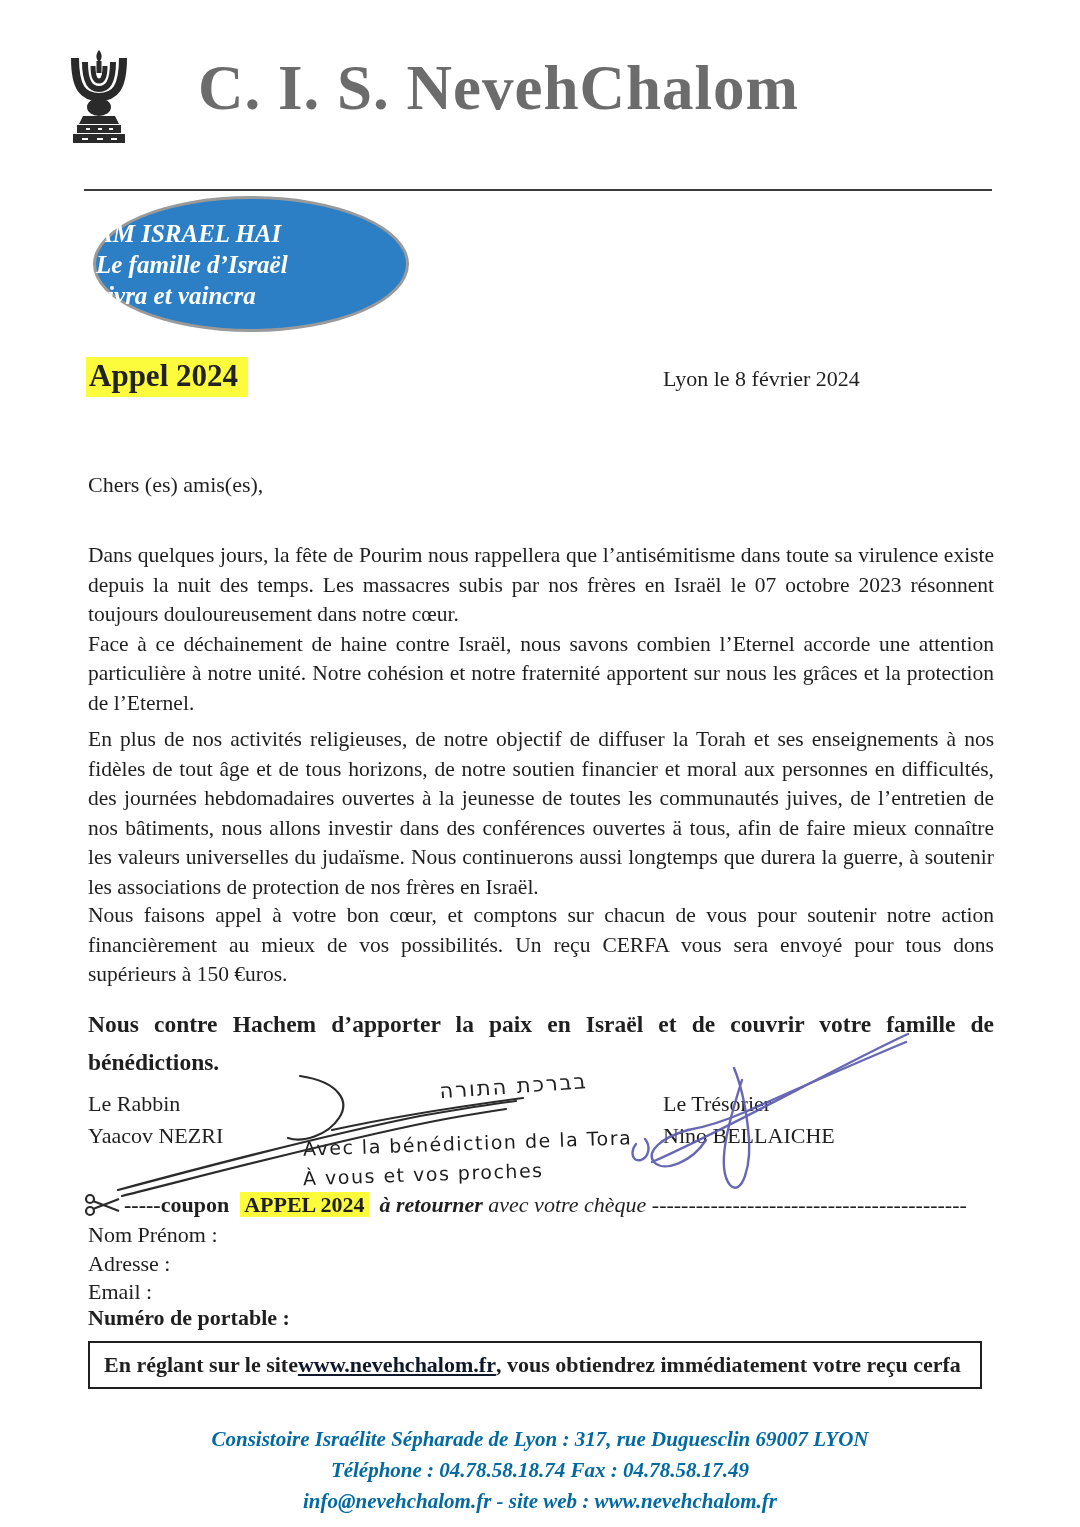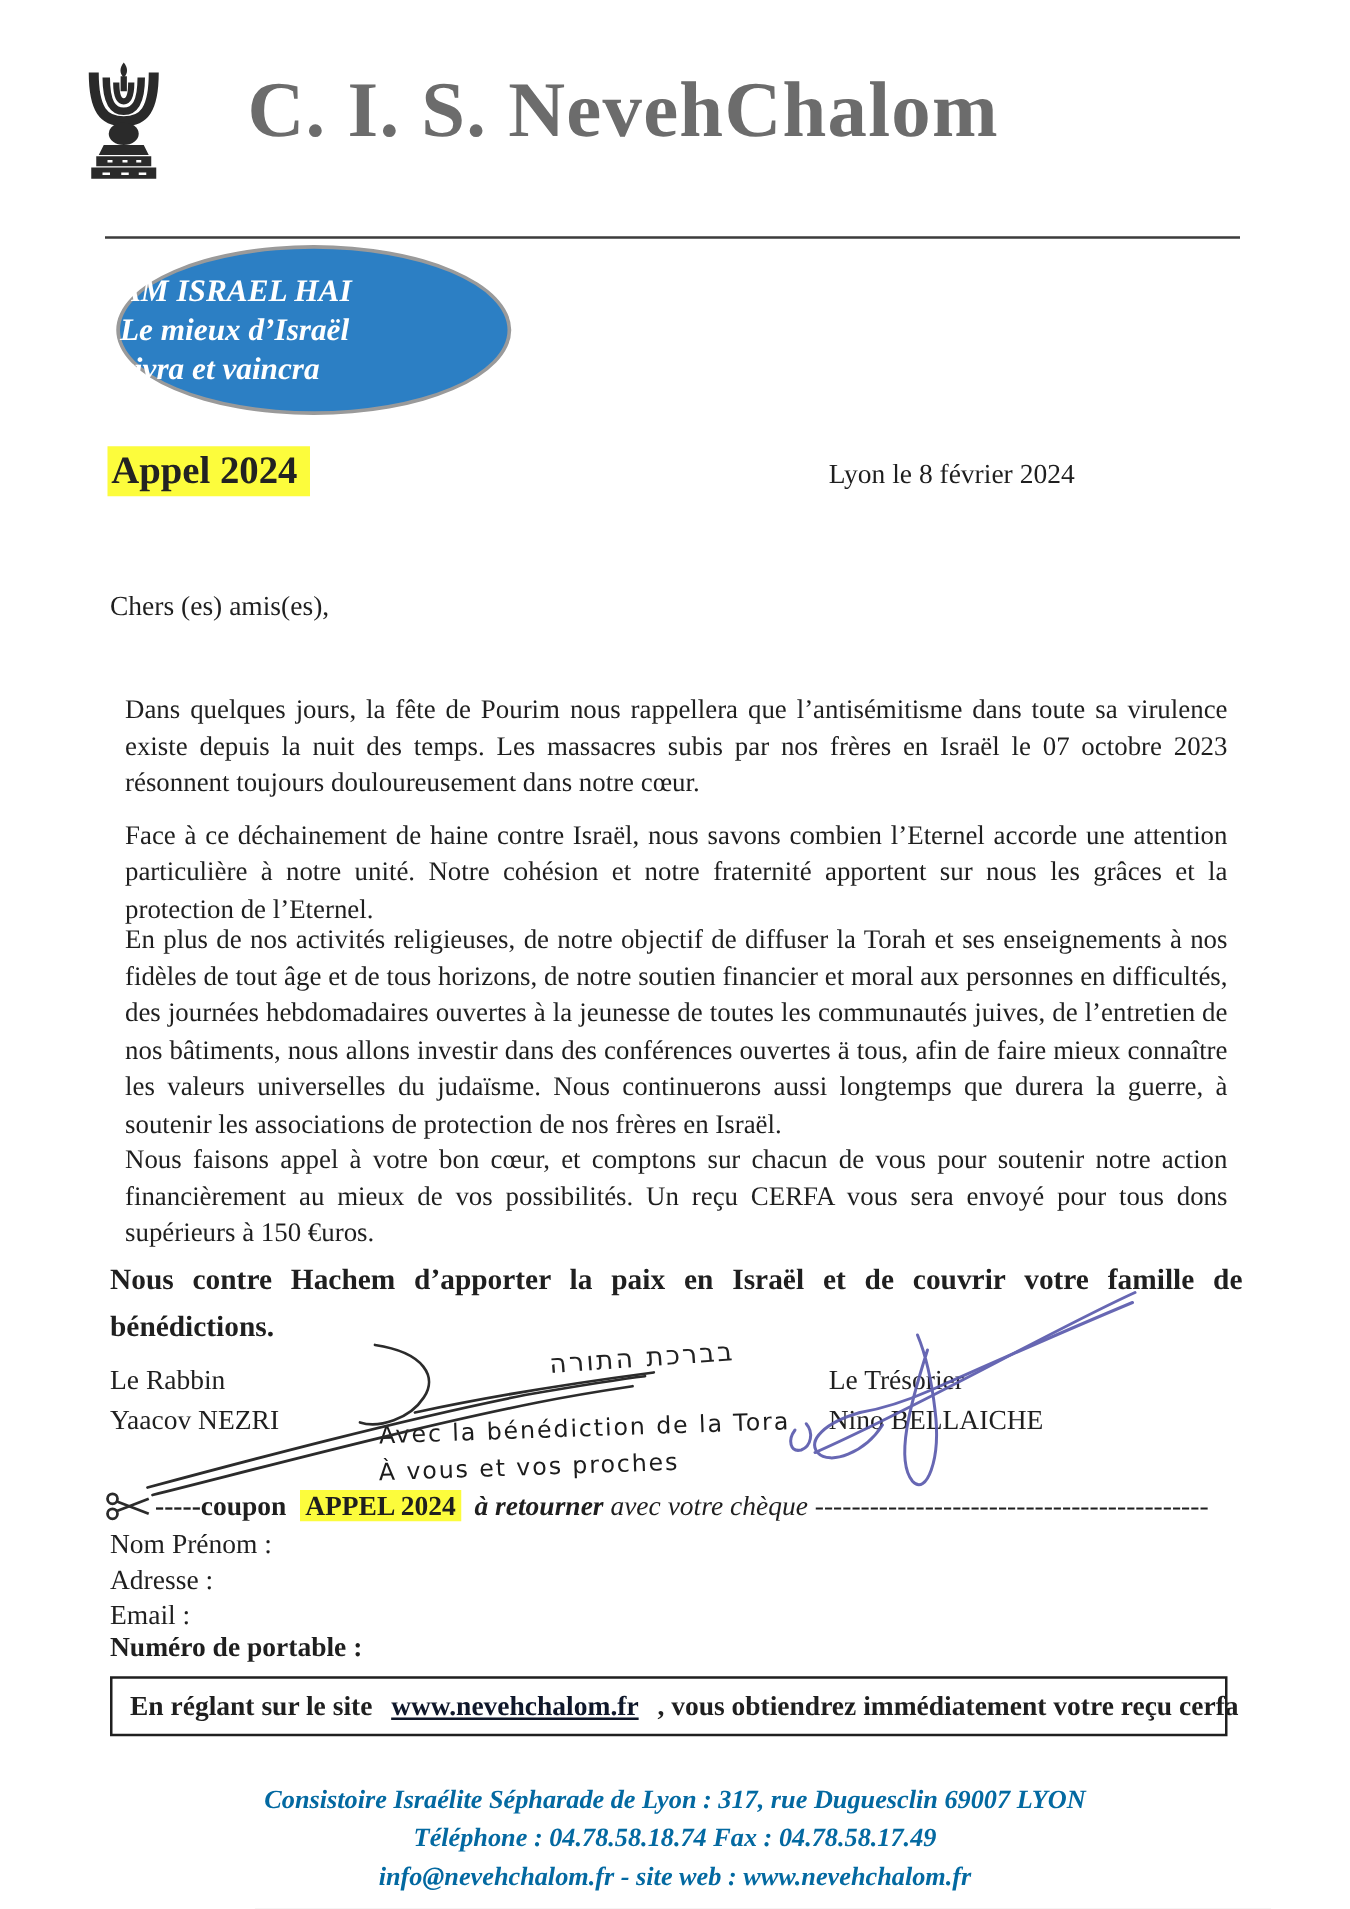--- a/index.html
+++ b/index.html
@@ -32,21 +32,21 @@
   
   .subject{
     position:absolute;left:86px;top:357px;
     background:#fcfc3c;color:#222;
     font-size:31px;font-weight:bold;padding:1px 10px 3px 3px;
   }
   .dateline{position:absolute;left:663px;top:366px;font-size:22px;}
   
   .salutation{position:absolute;left:88px;top:472px;font-size:22px;}
   .block{position:absolute;left:88px;width:906px;font-size:21.5px;line-height:29.5px;text-align:justify;}
-  .block p{margin:12px;}
+  .block p{margin:0;}
   .b1{top:541px;}
   .b2{top:725px;}
   .b3{top:901px;}
   .prayer{
     position:absolute;left:88px;top:1005px;width:906px;
     font-size:23.5px;font-weight:bold;line-height:38px;text-align:justify;
   }
   
   .sig-left{position:absolute;left:88px;top:1088px;font-size:22px;line-height:32px;}
   .sig-right{position:absolute;left:663px;top:1088px;font-size:22px;line-height:32px;}
@@ -72,21 +72,21 @@
   .field{position:absolute;left:88px;font-size:22px;}
   .f0{top:1222px;}
   .f1{top:1251px;}
   .f2{top:1279px;}
   .f3{top:1305px;font-weight:bold;}
   
   .notice{
     position:absolute;left:88px;top:1341px;width:876px;height:44px;
     border:2px solid #1f1f1f;
     display:flex;align-items:center;padding-left:14px;
-    font-size:22px;font-weight:bold;white-space:nowrap;gap:15px;
+    font-size:22px;font-weight:bold;white-space:nowrap;
   }
   .notice a{color:#0f172a;text-decoration:underline;}
   
   .footer{
     position:absolute;left:0;top:1424px;width:1080px;
     text-align:center;font-style:italic;font-weight:bold;
     color:#0369a1;font-size:21px;line-height:31px;
   }
 </style>
 </head>
@@ -109,21 +109,21 @@
     <line x1="45" y1="85" x2="49" y2="85" stroke="#fff" stroke-width="2"></line>
     <line x1="18" y1="95" x2="24" y2="95" stroke="#fff" stroke-width="2"></line>
     <line x1="33" y1="95" x2="39" y2="95" stroke="#fff" stroke-width="2"></line>
     <line x1="47" y1="95" x2="53" y2="95" stroke="#fff" stroke-width="2"></line>
   </svg>
   <div class="org-title">C. I. S. NevehChalom</div>
   <div class="header-rule"></div>
 
   <div class="oval">
     <div>AM ISRAEL HAI</div>
-    <div>Le mieux d’Israël</div>
+    <div>Le famille d’Israël</div>
     <div>vivra et vaincra</div>
   </div>
 
   <div class="subject">Appel 2024</div>
   <div class="dateline">Lyon le 8 février 2024</div>
 
   <div class="salutation">Chers (es) amis(es),</div>
 
   <div class="block b1">
     <p>Dans quelques jours, la fête de Pourim nous rappellera que l’antisémitisme dans toute sa virulence existe depuis la nuit des temps. Les massacres subis par nos frères en Israël le 07 octobre 2023 résonnent toujours douloureusement dans notre cœur.</p>

